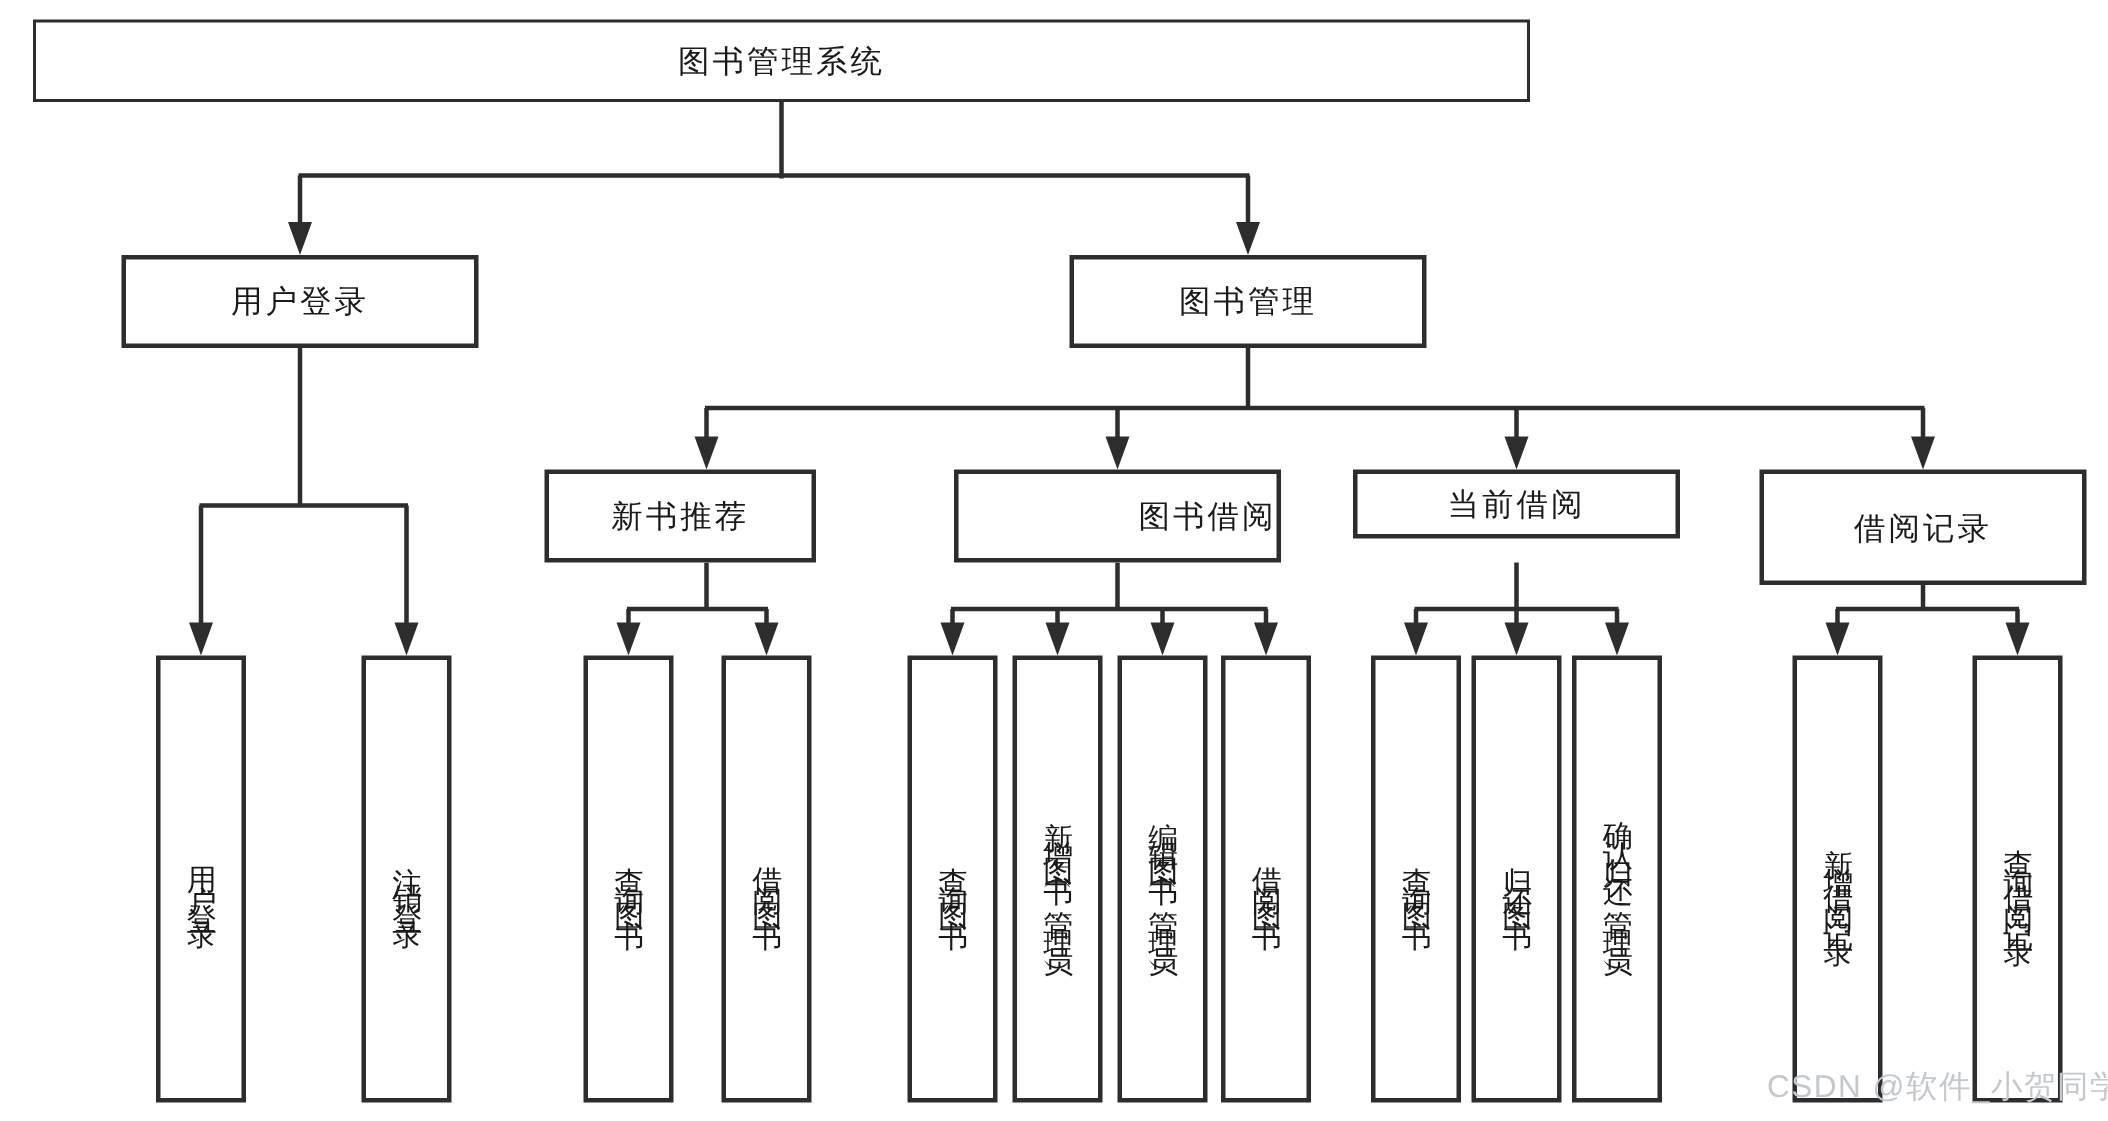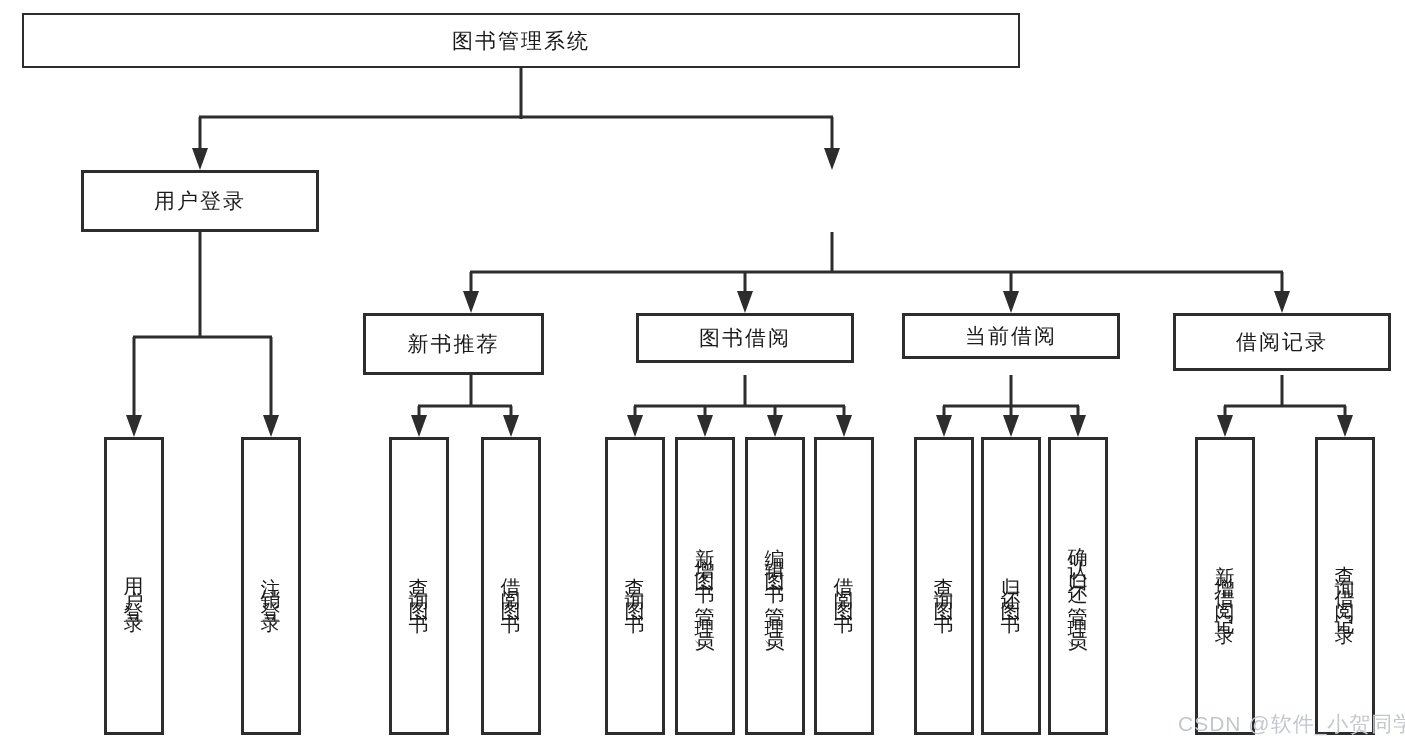--- a/index.html
+++ b/index.html
@@ -125,31 +125,34 @@
       M1337 415 L1353 415 L1345 437 Z"></path>
   </svg>
 
   <div class="node hbox root" style="left:22px; top:13px; width:998px; height:55px;">
     <span>图书管理系统</span>
   </div>
 
   <div class="node hbox" style="left:81px; top:170px; width:238px; height:62px;">
     <span>用户登录</span>
   </div>
+  <div class="node hbox" style="left:713px; top:170px; width:238px; height:62px;">
+    <span>图书管理</span>
+  </div>
 
   <div class="node hbox" style="left:363px; top:313px; width:181px; height:62px;">
     <span>新书推荐</span>
   </div>
-  <div class="node hbox" style="left:636px; top:313px; width:218px; height:50px;">
+  <div class="node hbox" style="left:636px; top:313px; width:218px; height:62px;justify-content:flex-end;">
     <span>图书借阅</span>
   </div>
   <div class="node hbox" style="left:902px; top:313px; width:218px; height:46px;">
     <span>当前借阅</span>
   </div>
-  <div class="node hbox" style="left:1173px; top:313px; width:218px; height:58px;">
+  <div class="node hbox" style="left:1173px; top:313px; width:218px; height:77px;">
     <span>借阅记录</span>
   </div>
 
   <div class="node vbox" style="left:104px; top:437px; width:60px; height:298px;">
     <span class="vtext">用户登录</span>
   </div>
   <div class="node vbox" style="left:241px; top:437px; width:60px; height:298px;">
     <span class="vtext">注销登录</span>
   </div>
 

